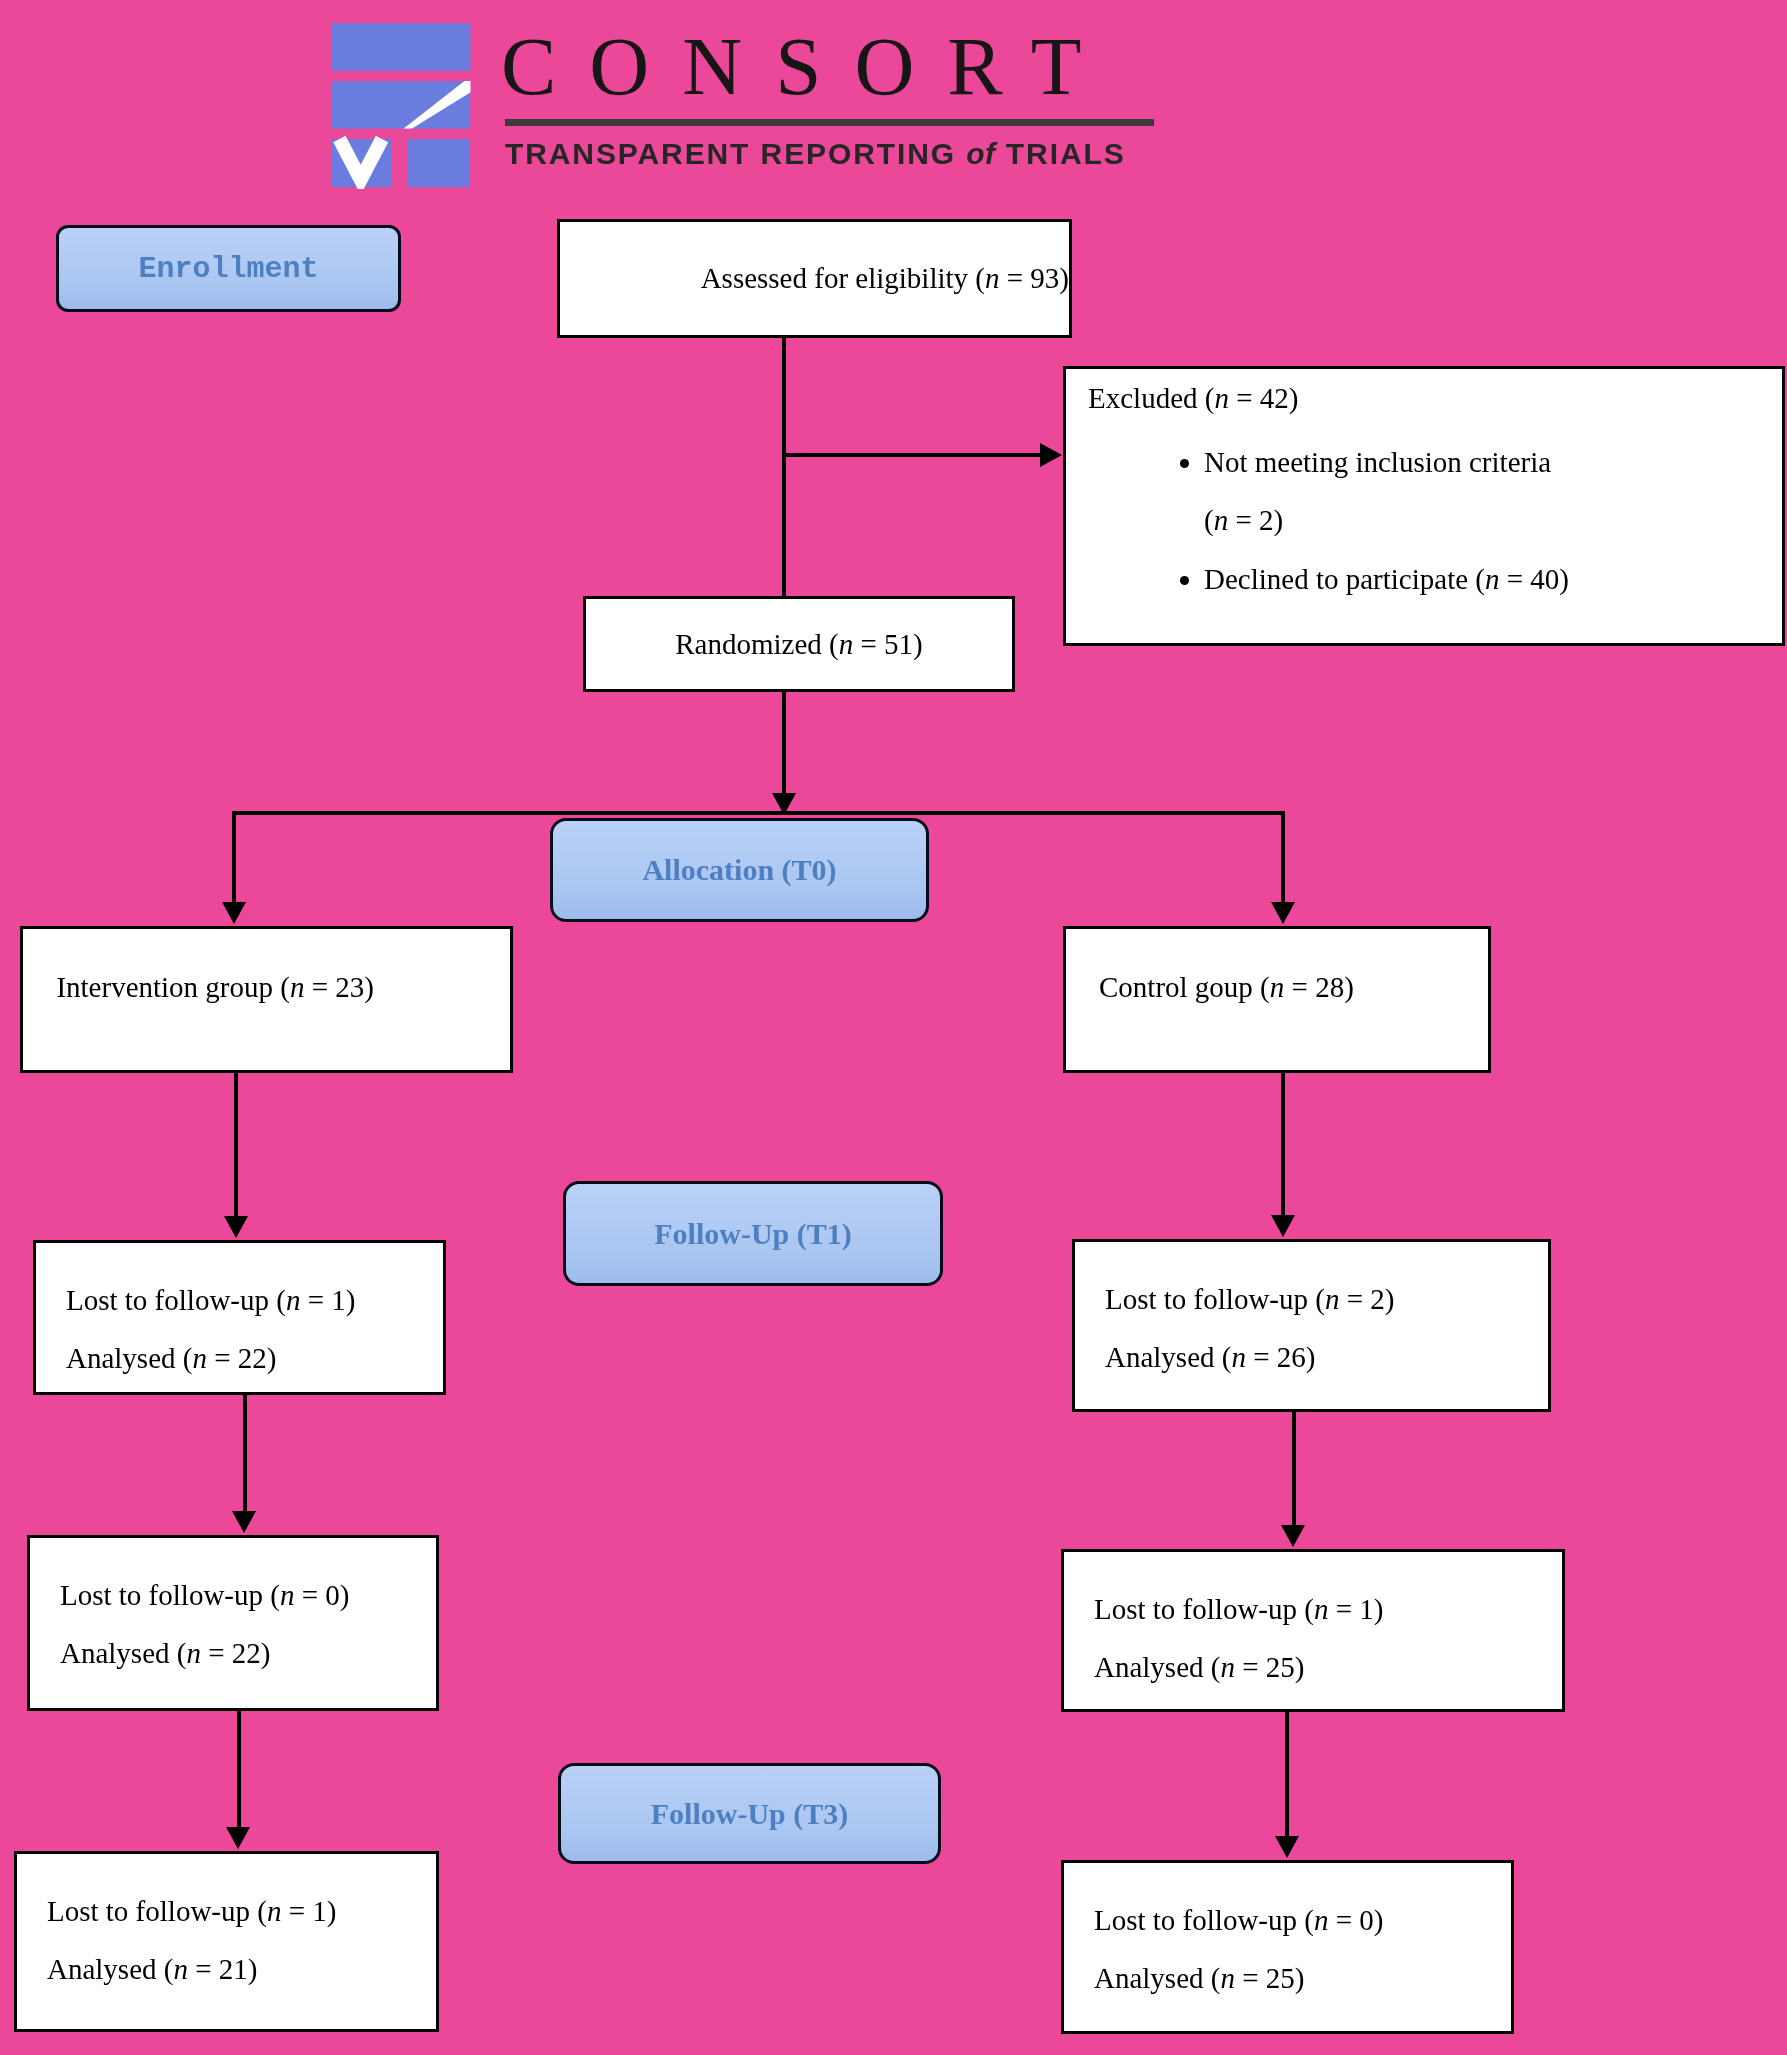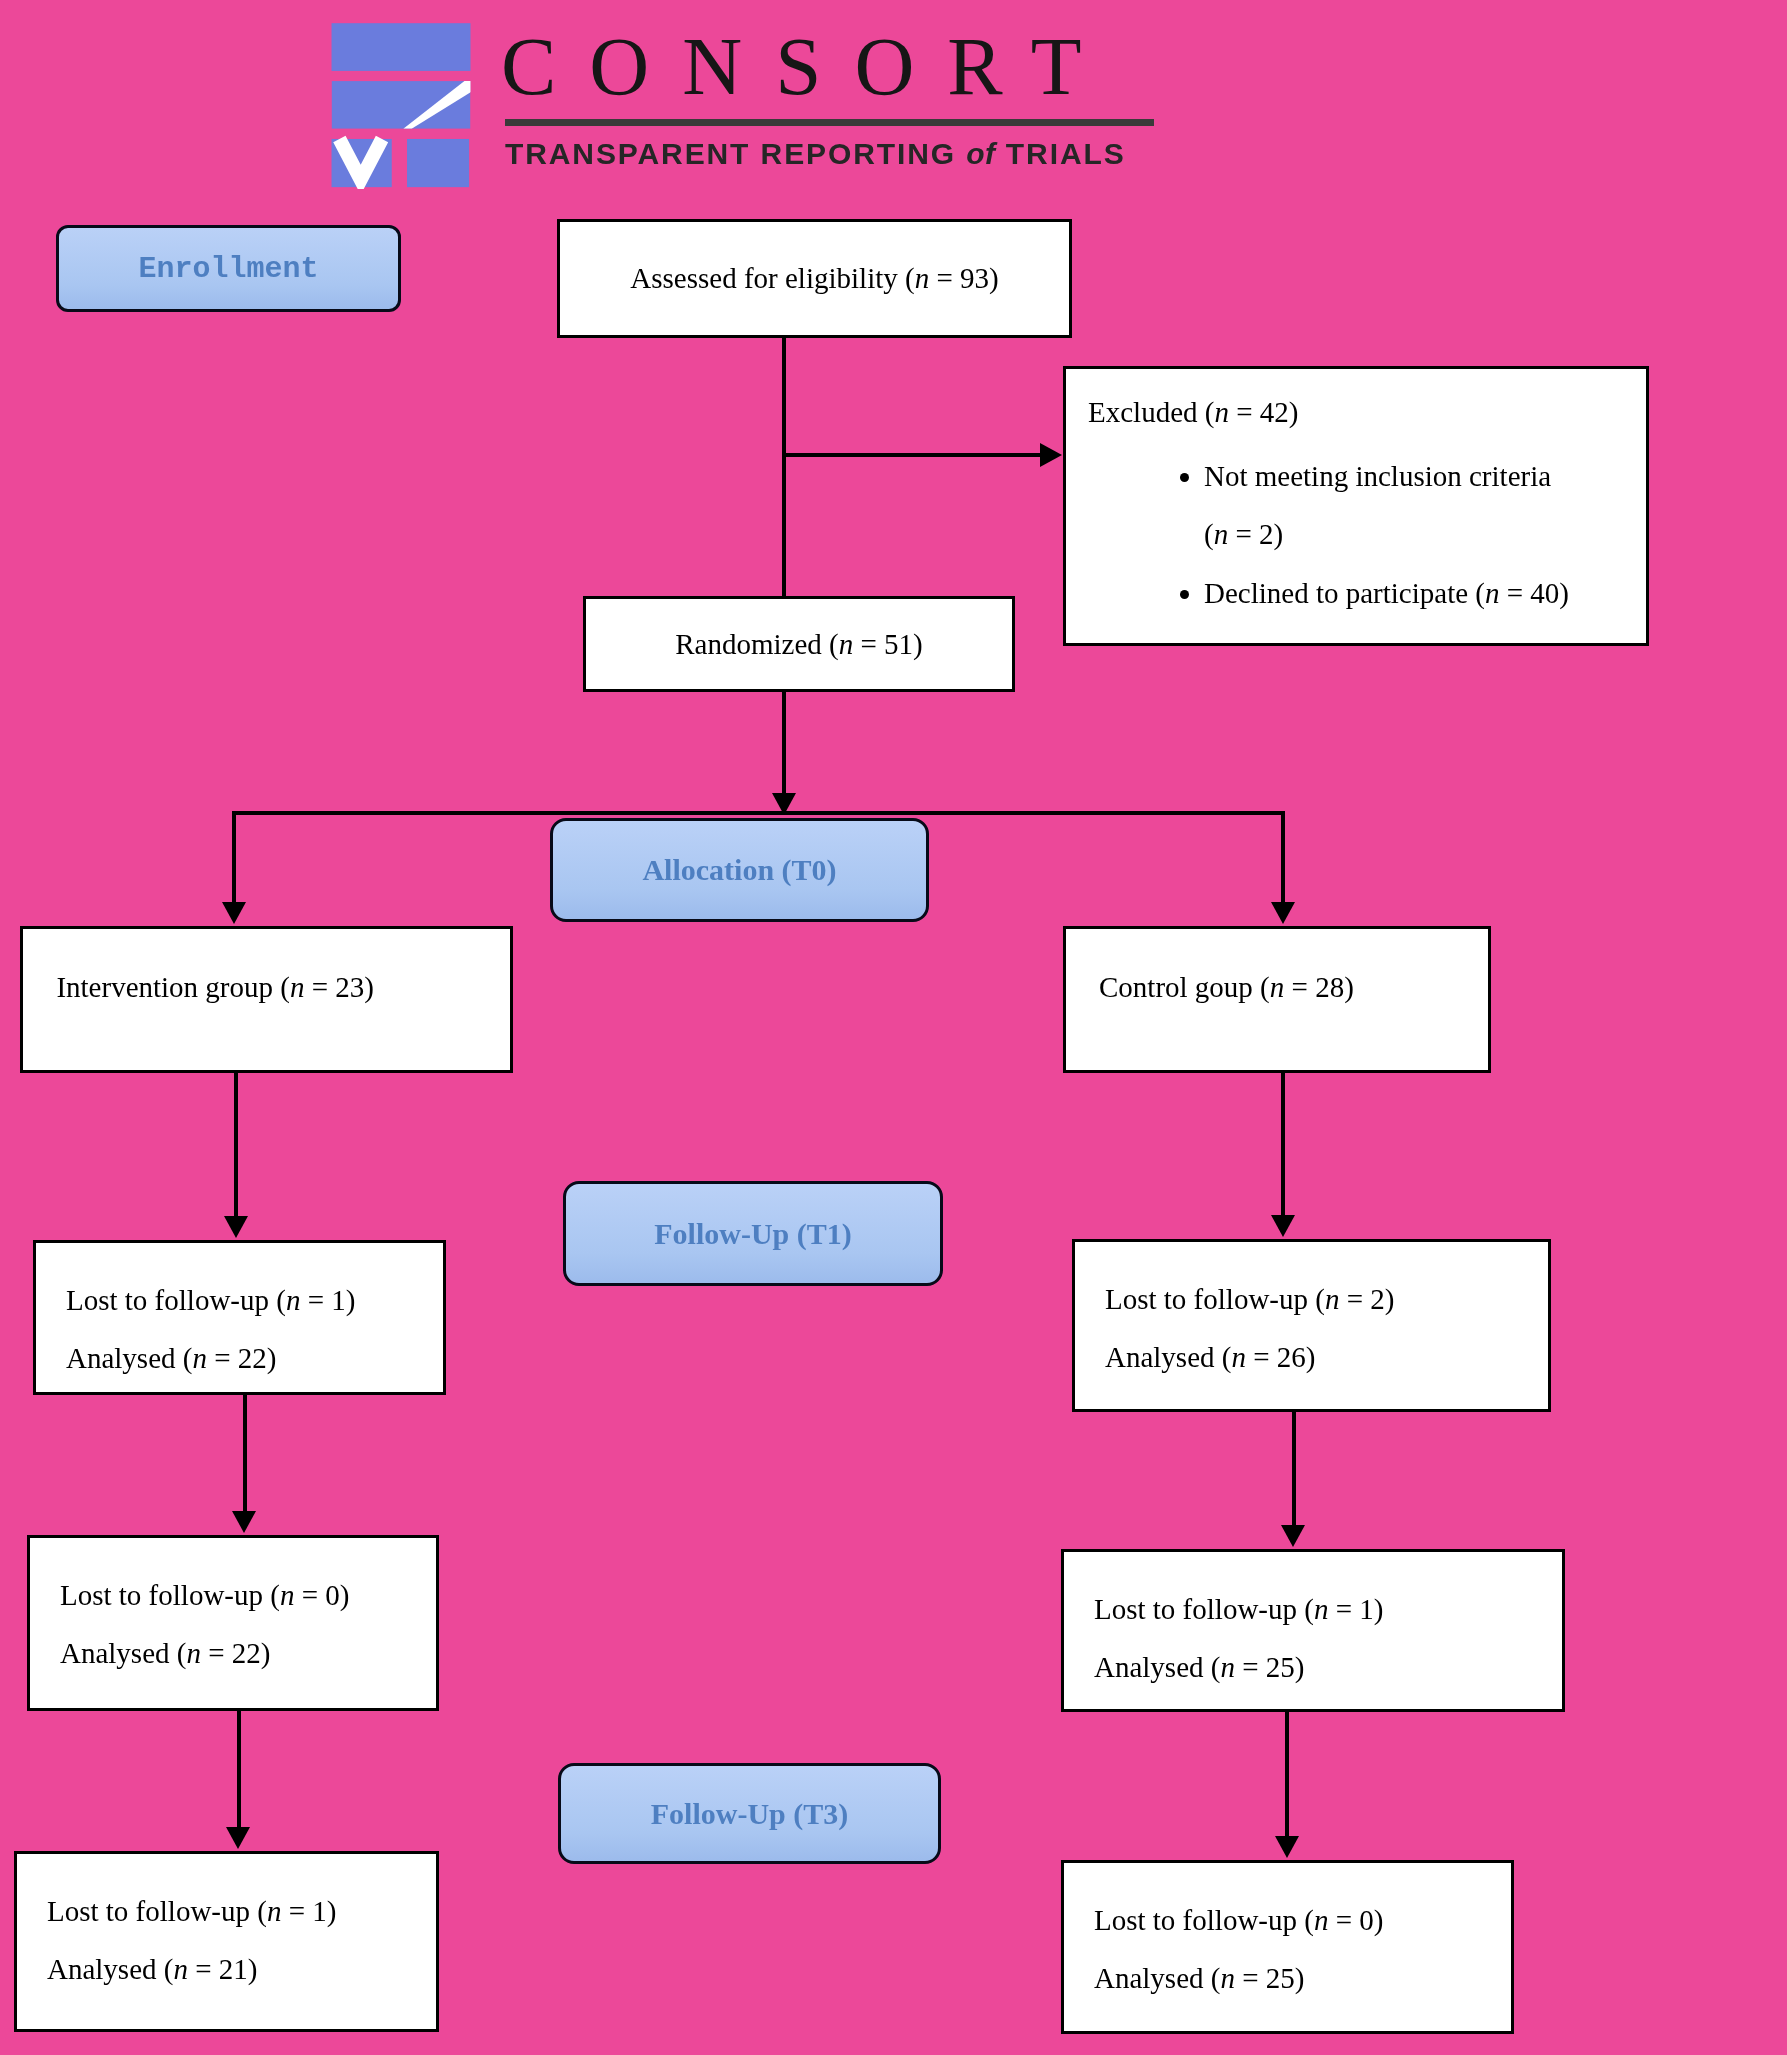--- a/index.html
+++ b/index.html
@@ -93,25 +93,25 @@
   <div class="stage" style="left:550px;top:818px;width:379px;height:104px;">
     <span class="fmt">Allocation (T0)</span>
   </div>
   <div class="stage" style="left:563px;top:1181px;width:380px;height:105px;">
     <span>Follow-Up (T1)</span>
   </div>
   <div class="stage" style="left:558px;top:1763px;width:383px;height:101px;">
     <span>Follow-Up (T3)</span>
   </div>
 
-  <div class="wbox center" style="left:557px;top:219px;width:515px;height:119px;">
+  <div class="wbox center" style="left:557px;top:219px;width:515px;height:119px;justify-content:flex-end;">
     <span class="fmt-n">Assessed for eligibility (<i>n</i> = 93)</span>
   </div>
 
-  <div class="wbox" style="left:1063px;top:366px;width:586px;height:280px;padding:26px 14px 0 22px;">
+  <div class="wbox" style="left:1063px;top:366px;width:722px;height:280px;padding:12px 14px 0 22px;">
     <span class="excl-title fmt-n">Excluded (<i>n</i> = 42)</span>
     <ul class="excl-list">
       <li>
         <span class="bl fmt-n">Not meeting inclusion criteria</span>
         <span class="bl fmt-n">(<i>n</i> = 2)</span>
       </li>
       <li>
         <span class="bl fmt-n">Declined to participate (<i>n</i> = 40)</span>
         <span class="bl fmt-n"></span>
       </li>

